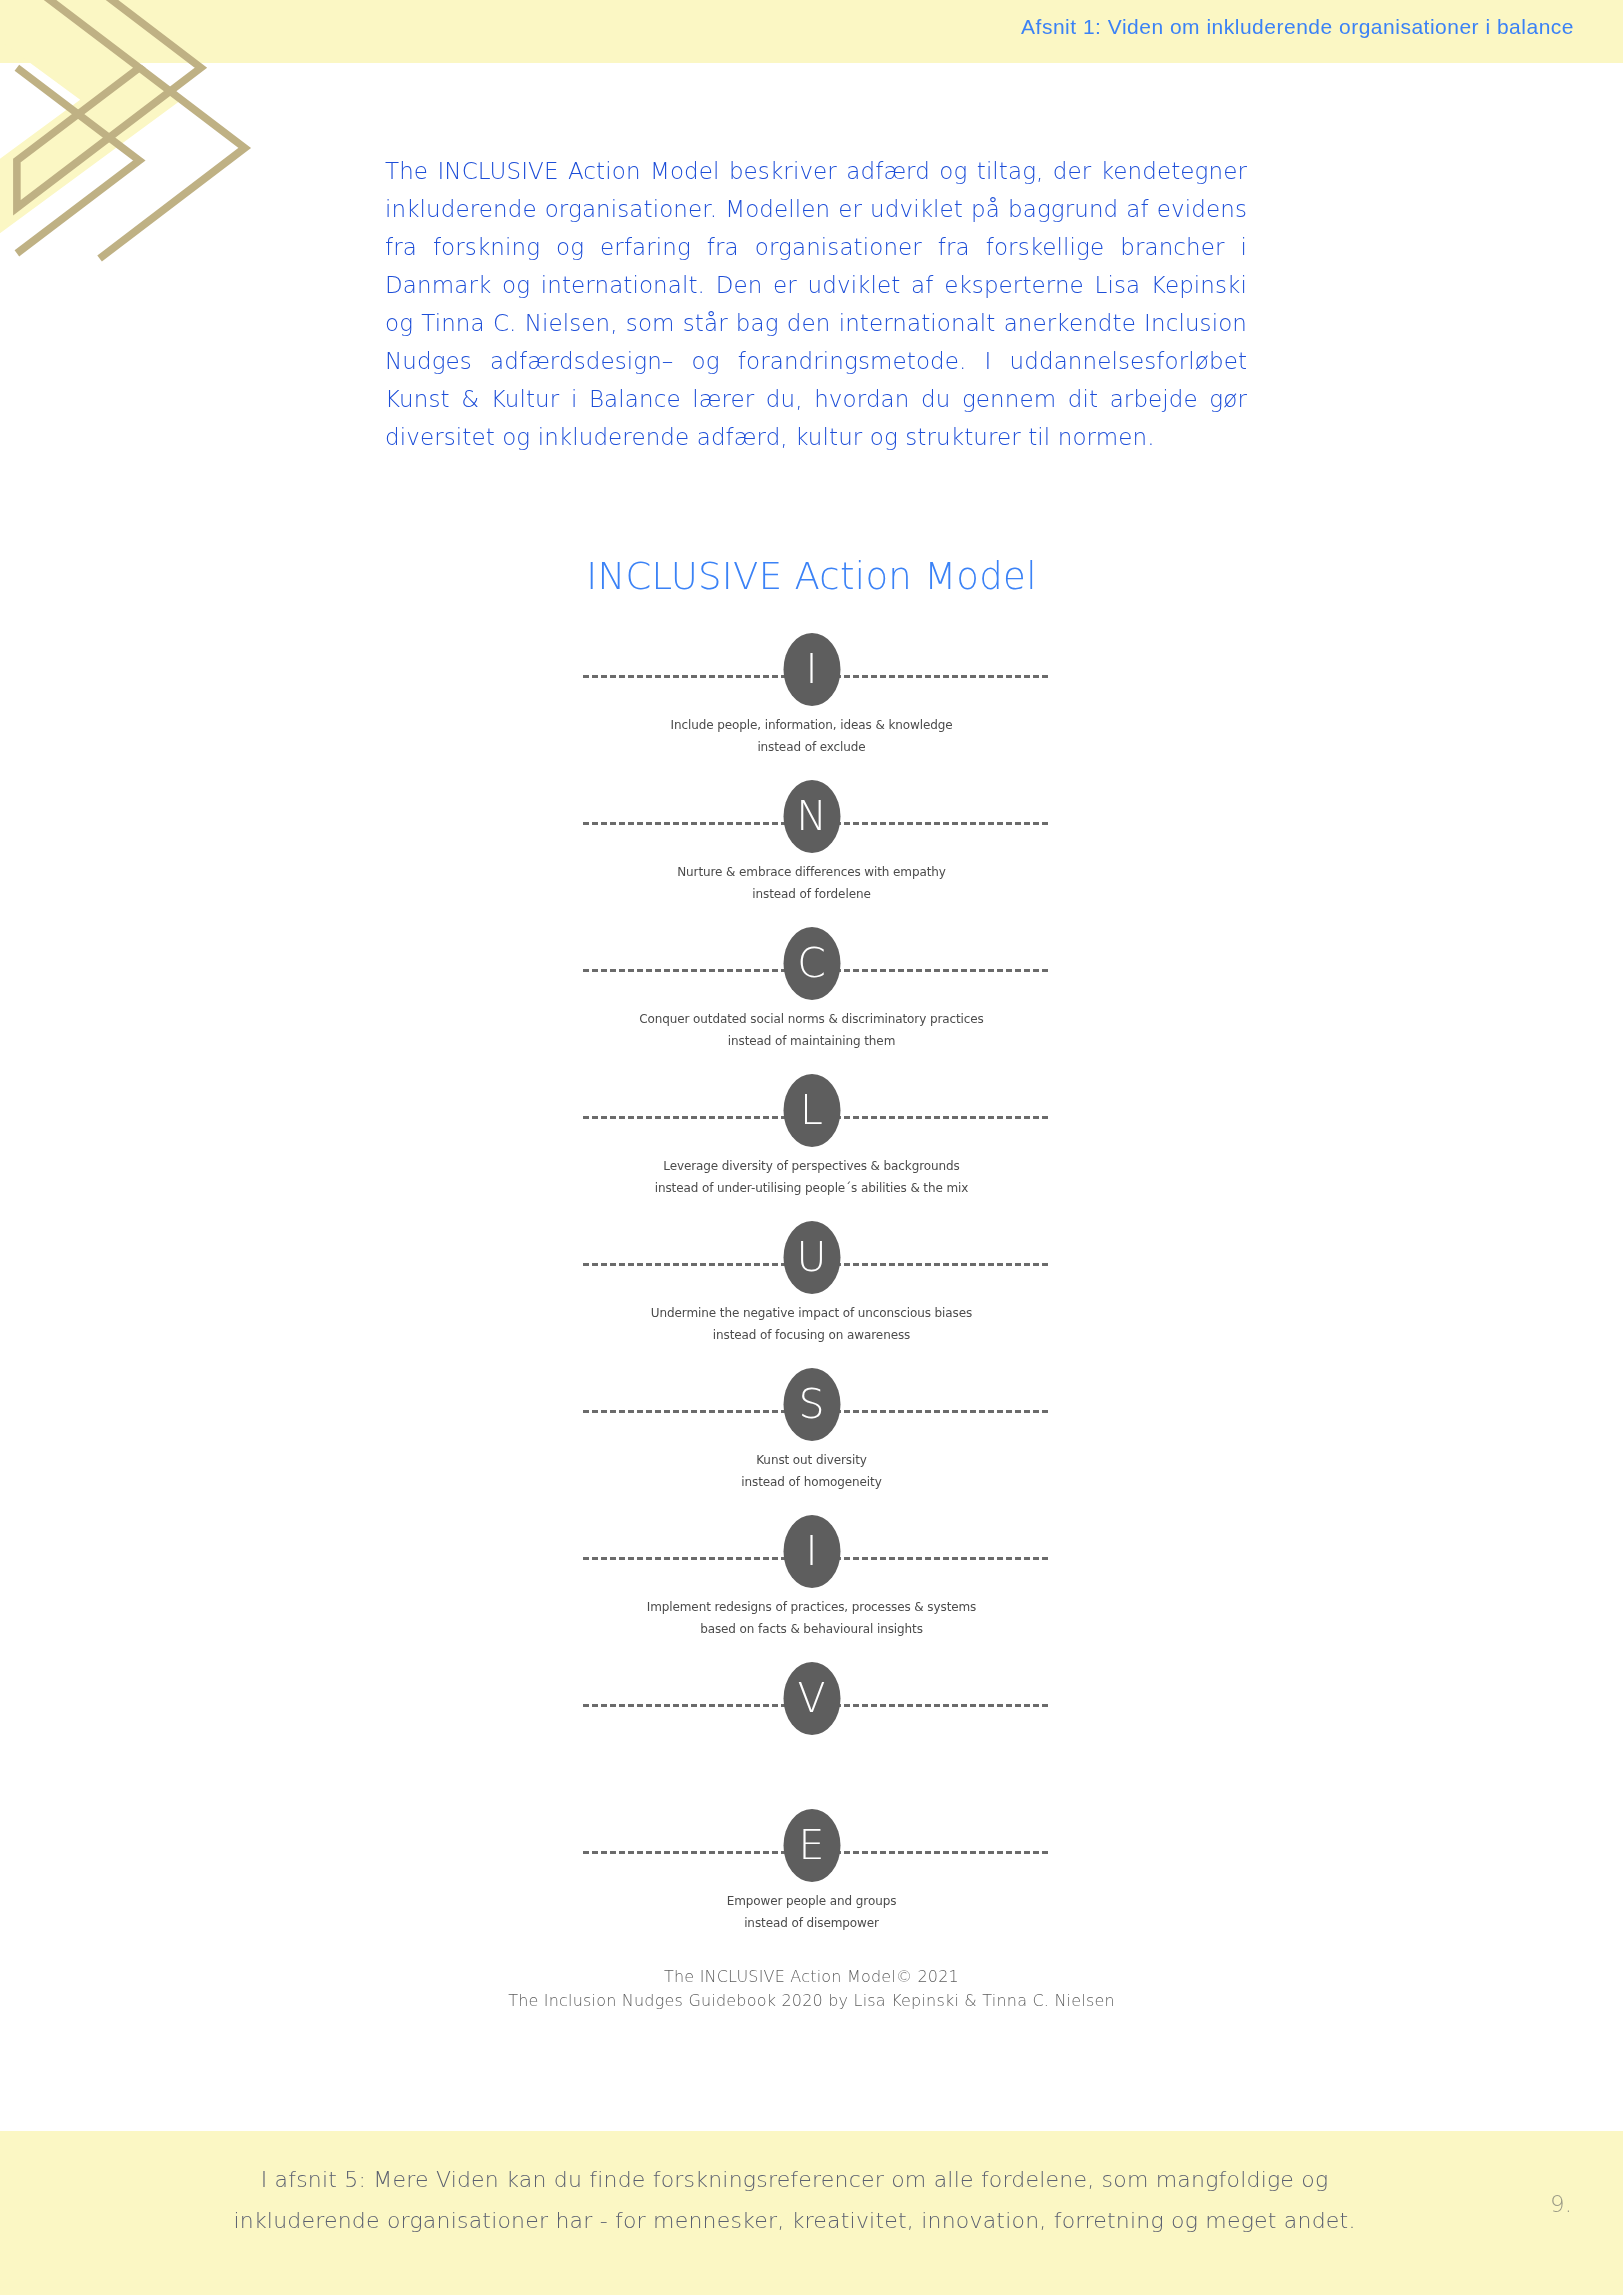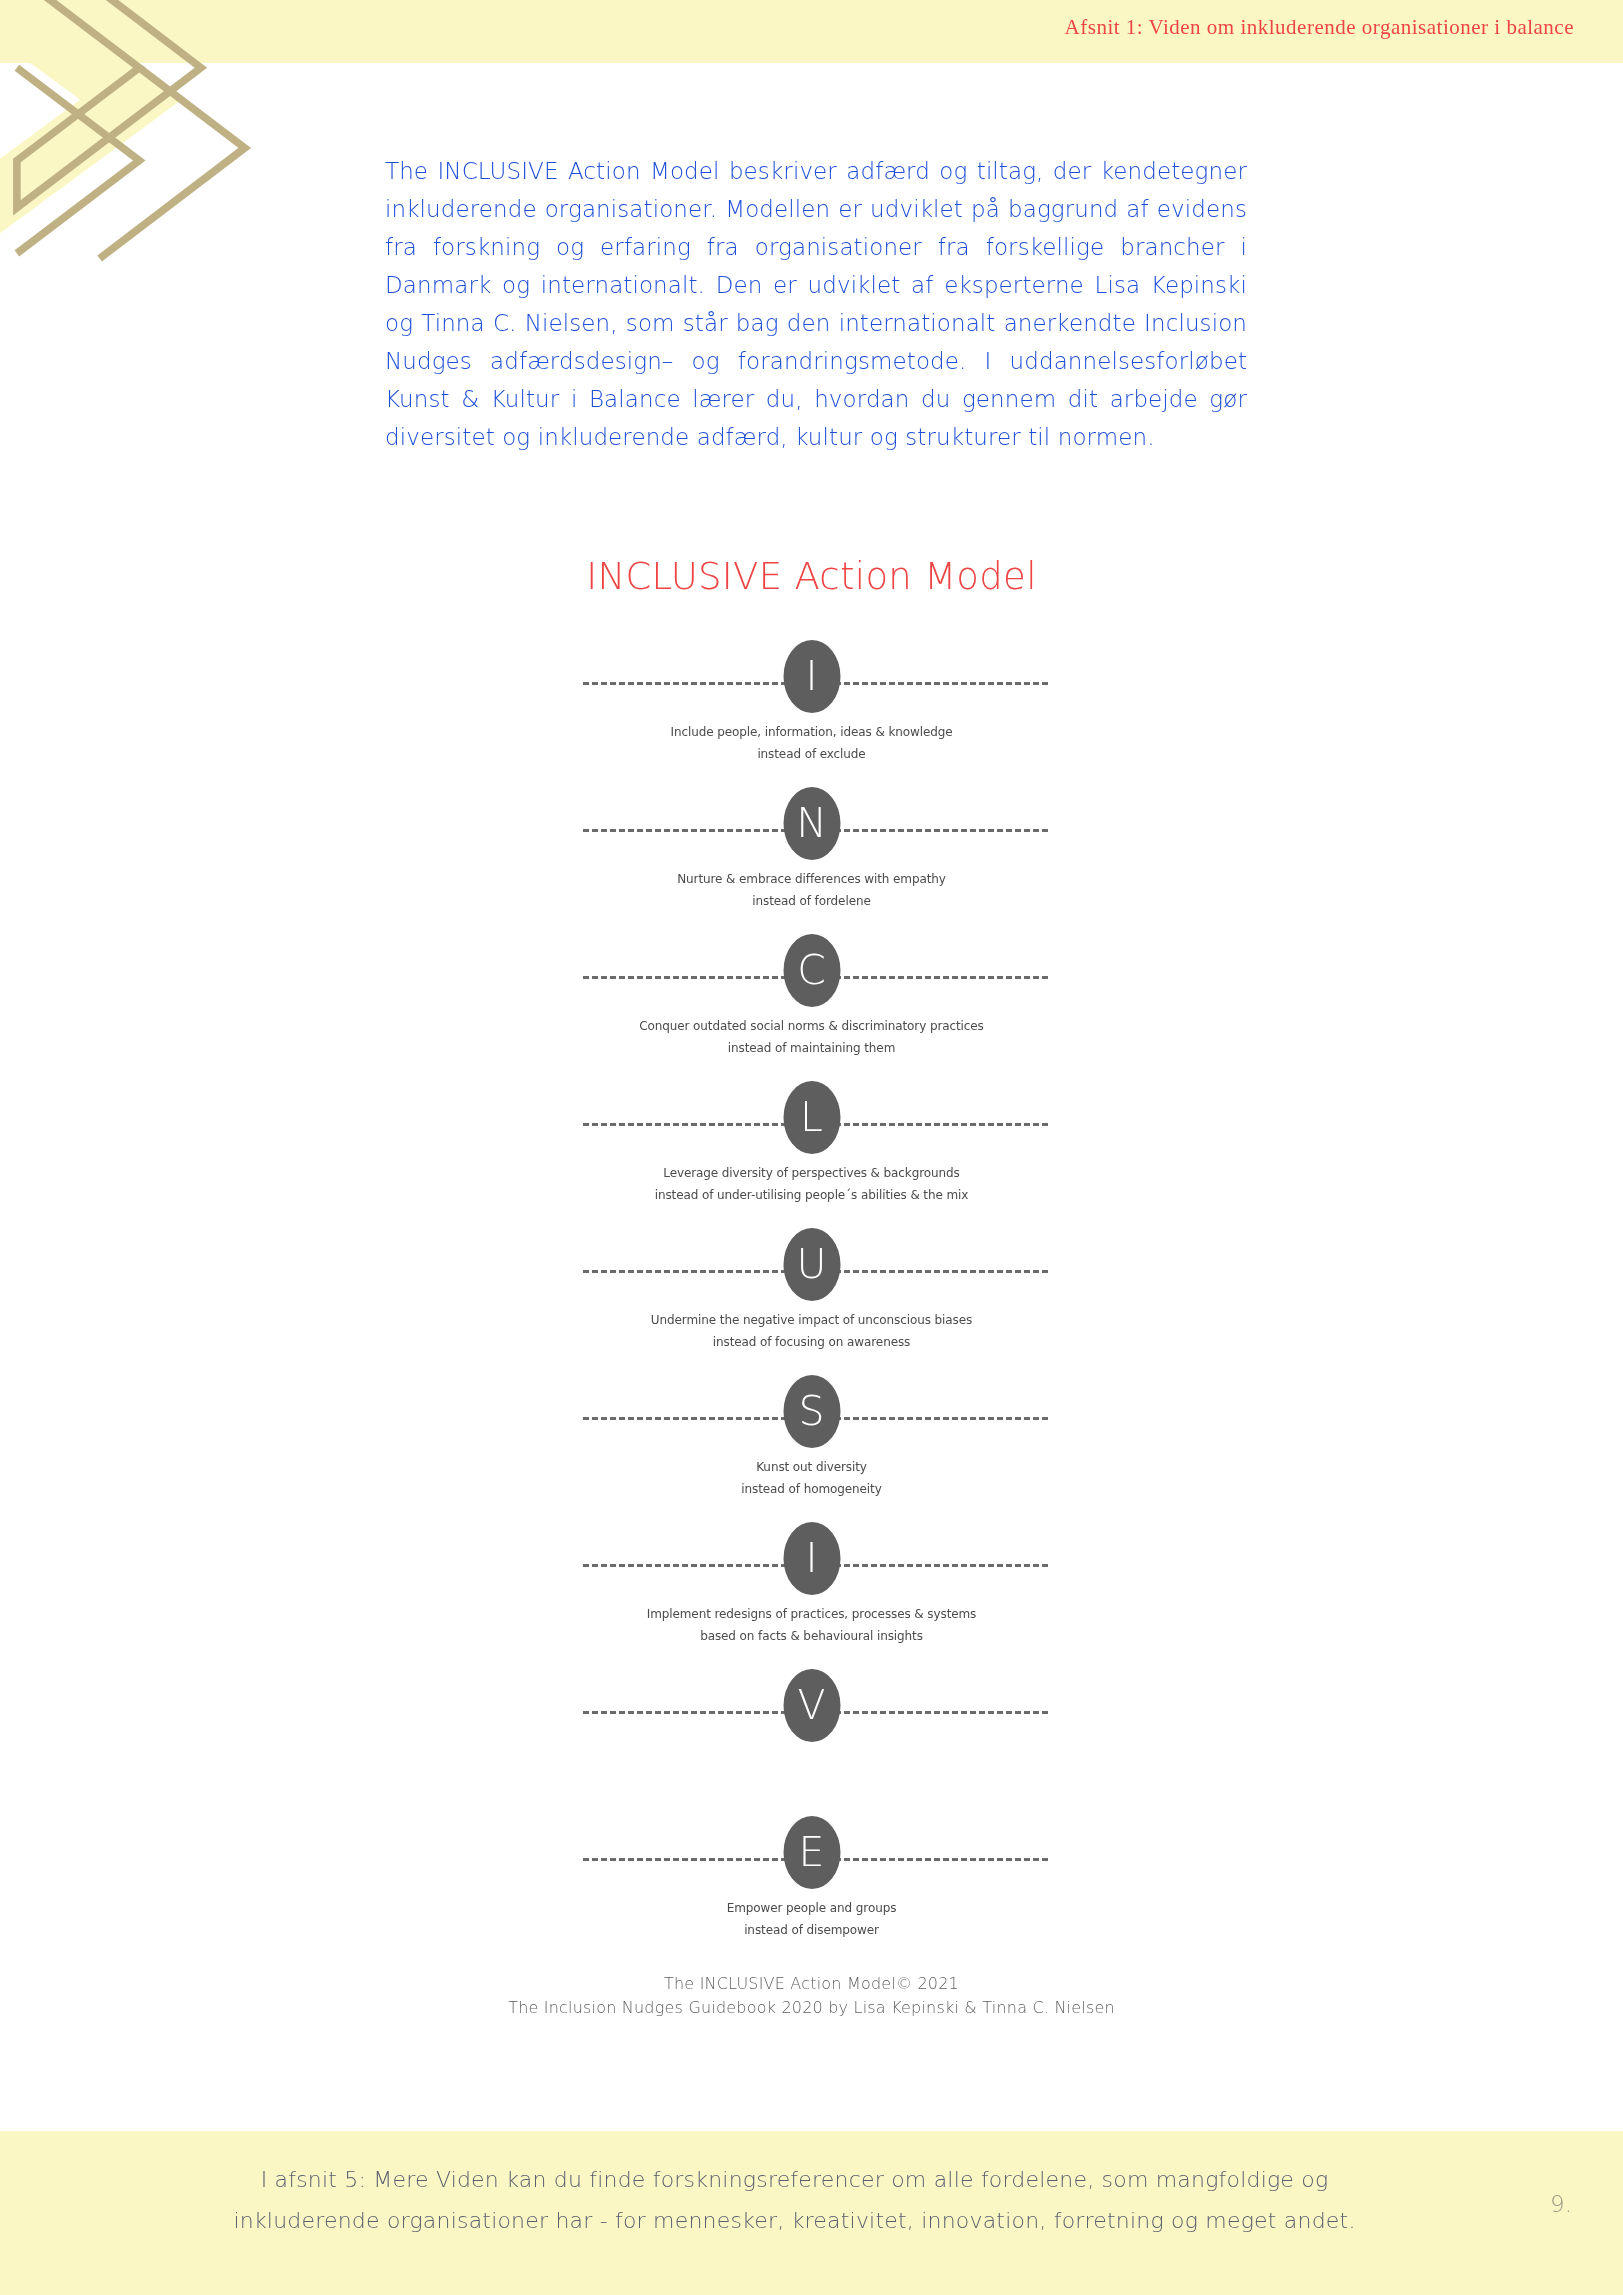--- a/index.html
+++ b/index.html
@@ -9,22 +9,22 @@
     font-family:"Liberation Sans","DejaVu Sans",sans-serif;
   }
 
   
   .header-band{
     position:absolute;left:0;top:0;width:1623px;height:63px;
     background:#fbf7c4;z-index:1;
   }
   .header-title{
     position:absolute;right:49px;top:15px;z-index:4;
-    font-size:21px;letter-spacing:0.5px;color:#ef4444;
-    font-family:Liberation Serif, serif;font-weight:300;
+    font-size:21px;letter-spacing:0.5px;color:#3b82f6;
+    font-family:Liberation Sans, sans-serif;font-weight:300;
     white-space:nowrap;
   }
 
   
   .chev-wrap{position:absolute;left:0;top:0;width:287px;height:262px;z-index:3;}
   .chev-wrap svg{display:block;}
 
   
   .bodytext{
     position:absolute;left:385px;top:152px;width:862px;z-index:5;
@@ -34,22 +34,22 @@
     -webkit-hyphens:none;hyphens:none;
   }
 
   
   .diagram{
     position:absolute;left:304px;top:558px;width:1015px;z-index:5;
     text-align:center;
   }
   .diagram-title{
     font-family:"DejaVu Sans",sans-serif;font-weight:300;
-    font-size:37px;color:#ef4444;letter-spacing:0.3px;
-    margin:0 0 35px 0;line-height:1;
+    font-size:37px;color:#3b82f6;letter-spacing:0.3px;
+    margin:0 0 28px 0;line-height:1;
   }
   .row{position:relative;height:147px;}
   .row .line{
     position:absolute;left:279px;top:52px;width:465px;height:0;
     border-top:3px dashed #6b6b6b;
   }
   .node{
     position:absolute;left:50%;top:10px;transform:translateX(-50%);
     width:57px;height:73px;border-radius:50%;
     background:#5e5e5e;

